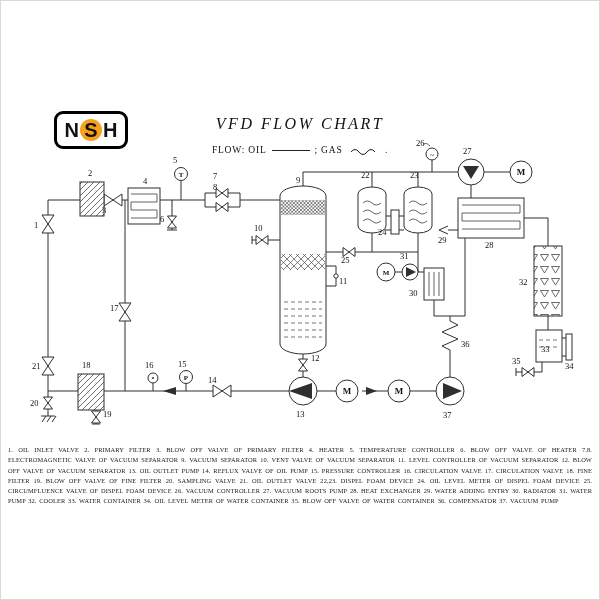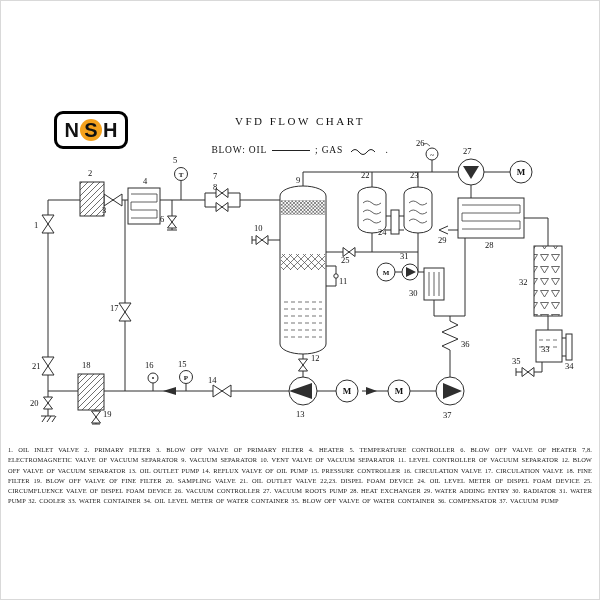--- a/index.html
+++ b/index.html
@@ -9,22 +9,22 @@
 
   
   .logo{position:absolute;left:54px;top:111px;width:68px;height:32px;border:3px solid #000;
         border-radius:9px;display:flex;align-items:center;justify-content:center;
         font-family:"Liberation Sans",sans-serif;font-weight:bold;font-size:20px;gap:1px;background:#fff;}
   .logo .ltr{position:relative;z-index:1;line-height:1;}
   .logo .s-wrap{position:relative;display:inline-flex;align-items:center;justify-content:center;
         width:22px;height:22px;}
   .logo .disc{position:absolute;left:0;top:0;width:22px;height:22px;border-radius:50%;
         background:#f5a11c;z-index:0;}
-  .title{position:absolute;left:0;right:0;top:115px;text-align:center;font-size:11px;
-        letter-spacing:2.5px;white-space:pre;}
+  .title{position:absolute;left:0;right:0;top:115px;text-align:center;font-size:16px;
+        letter-spacing:2.5px;white-space:pre;font-style:italic;}
   .note{position:absolute;left:0;right:0;top:145px;text-align:center;font-size:9.5px;
         letter-spacing:0.8px;}
   .note .oil-line{display:inline-block;width:38px;border-top:1.2px solid #222;
         vertical-align:middle;margin:0 5px;}
   .note .gas-wave{vertical-align:middle;margin:0 4px;}
 
   
   .diagram{position:absolute;left:0;top:0;width:600px;height:600px;}
   .ln{fill:none;stroke:#2f2f2f;stroke-width:1;}
   .thin{fill:none;stroke:#3a3a3a;stroke-width:0.8;}
@@ -50,21 +50,21 @@
   <span class="s-wrap">
     <span class="disc"></span>
     <span class="ltr">S</span>
   </span>
   <span class="ltr">H</span>
 </div>
 
 <div class="title">VFD FLOW CHART</div>
 
 <div class="note">
-  <span>BLOW: OIL</span><span class="oil-line"></span><span>;  GAS</span>
+  <span>FLOW: OIL</span><span class="oil-line"></span><span>;  GAS</span>
   <svg class="gas-wave" width="28" height="10">
     <path d="M1,6 Q5,1 9,6 T17,6 T25,6" fill="none" stroke="#222" stroke-width="1"></path>
   </svg>
   <span>.</span>
 </div>
 
 <svg id="diagram-svg" class="diagram" viewBox="0 0 600 600">
   <defs>
     <g id="valve">
         <path class="sym" d="M-9,-6 L-9,6 L9,-6 L9,6 Z"></path>

